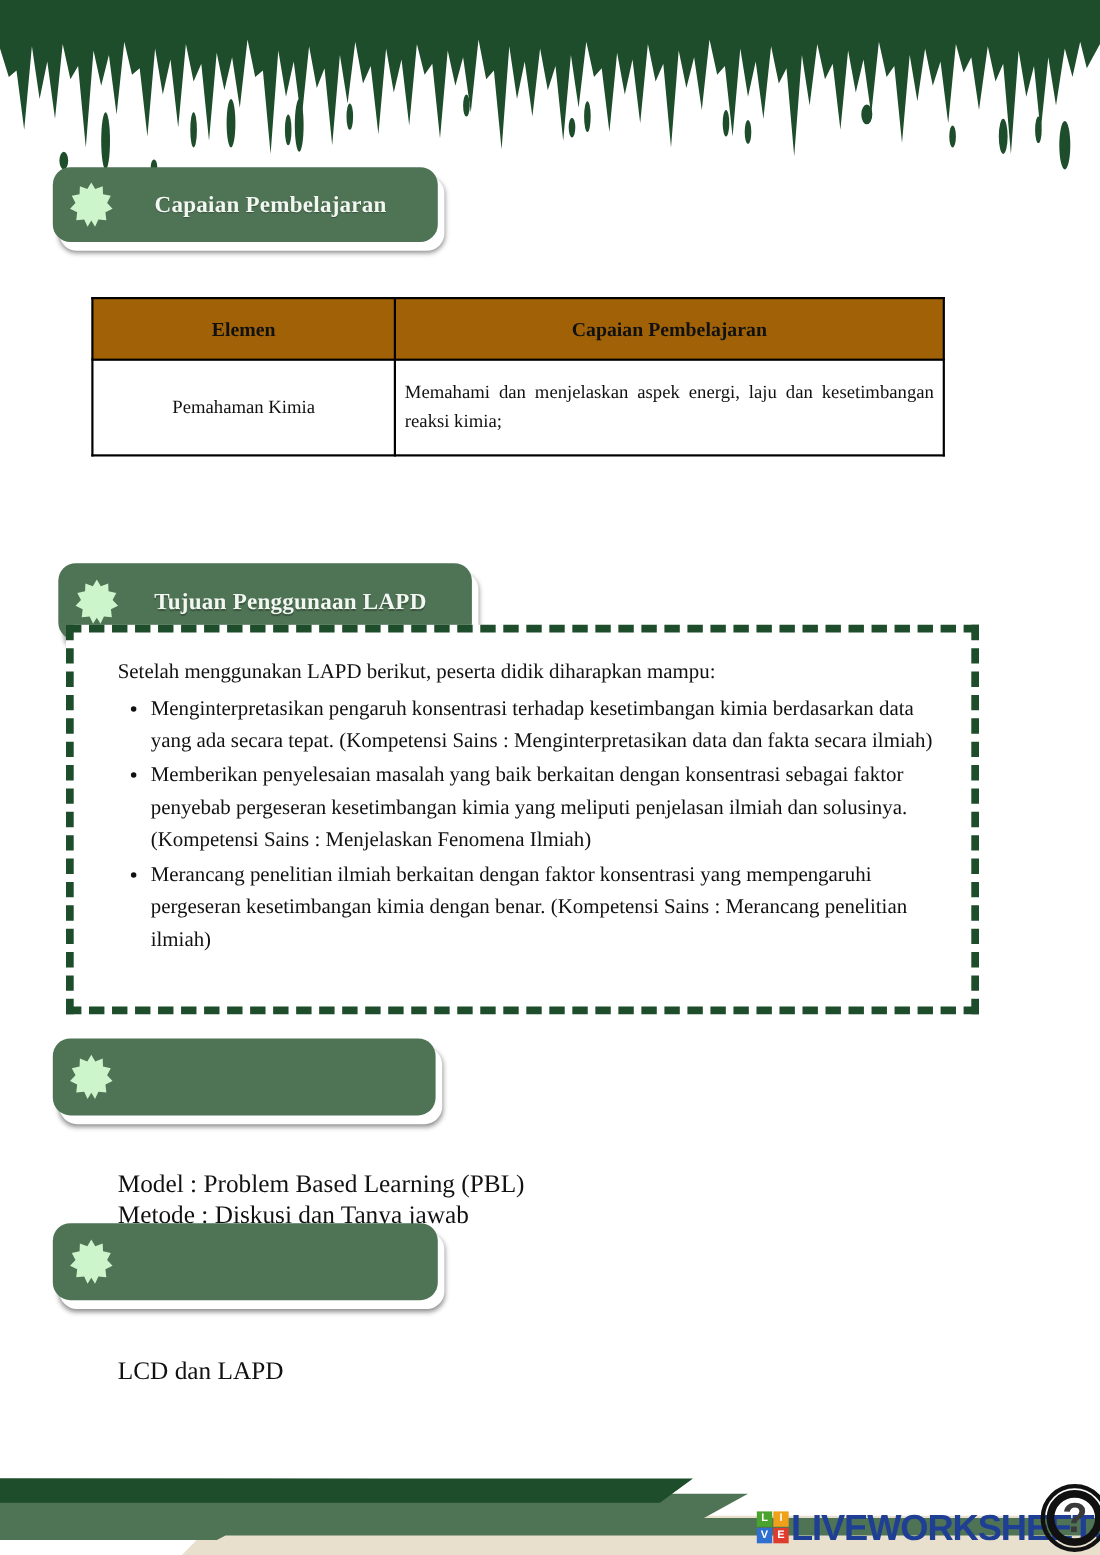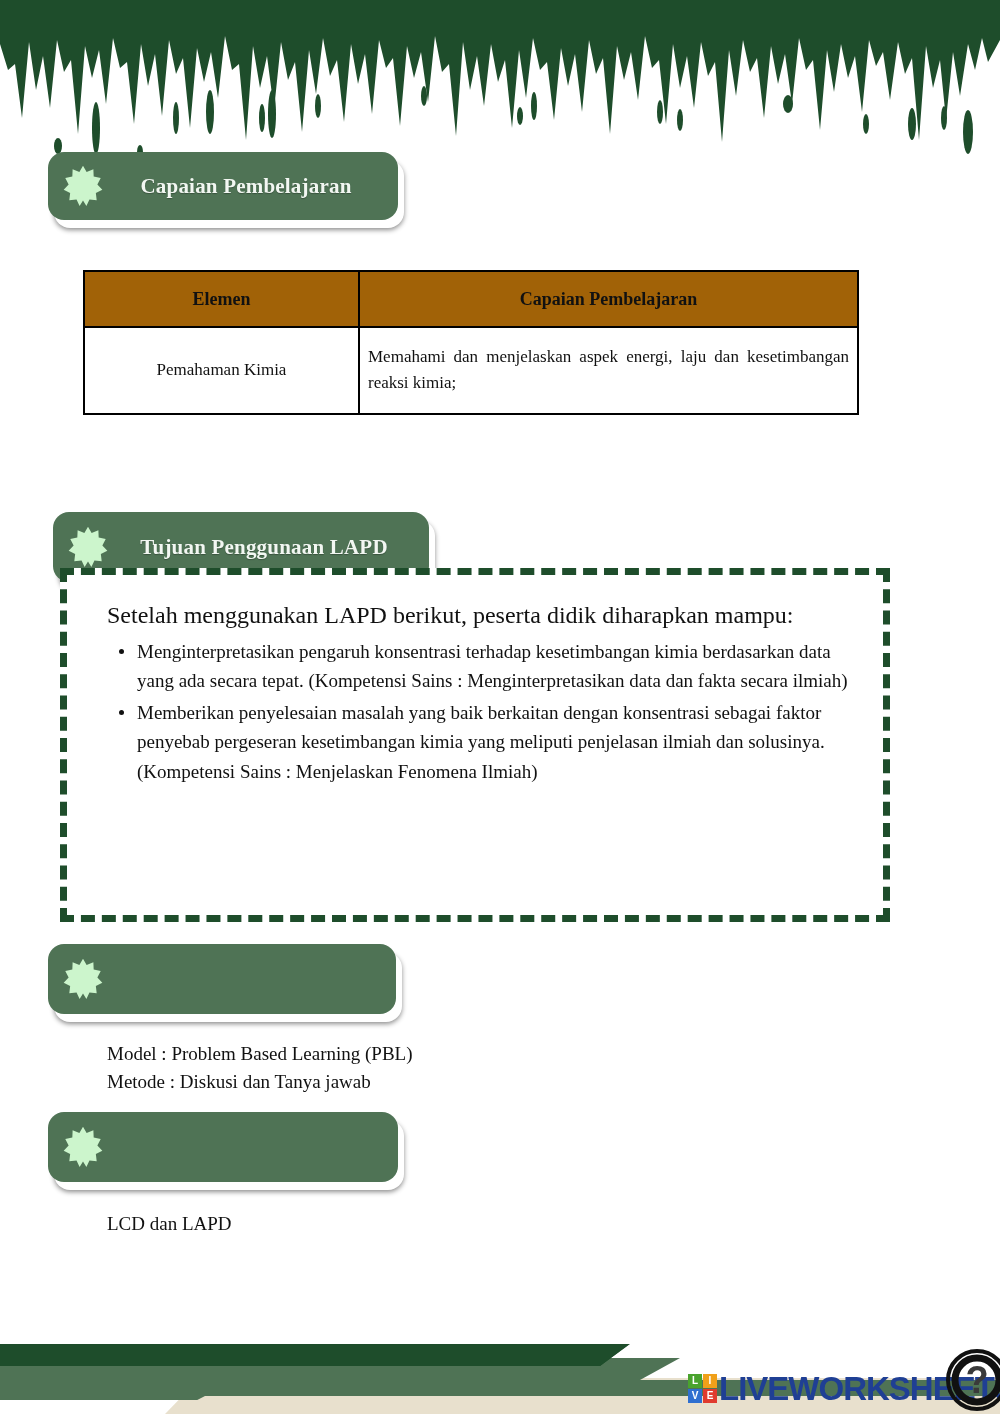--- a/index.html
+++ b/index.html
@@ -100,21 +100,21 @@
   
   .dashed-box {
     position:absolute;
     left:60px; top:568px;
     width:830px; height:354px;
     border:7px dashed #1e4d2b;
     background:#ffffff;
     padding:22px 26px 0 22px;
   }
   .dashed-intro {
-    font-size:24px;
+    font-size:19px;
     color:#111;
     line-height:1.5;
     margin:0 0 2px 18px;
   }
   ul.obj-list {
     margin:4px 0 0 0;
     padding:0 0 0 46px;
     list-style:none;
   }
   ul.obj-list li {
@@ -130,23 +130,24 @@
     position:absolute;
     left:-16px; top:12px;
     width:5px; height:5px;
     background:#111;
     border-radius:50%;
   }
 
   
   .plain-text {
     position:absolute;
-    font-size:19px;
+    font-size:23px;
     line-height:1.5;
     color:#111;
+    margin-top:20px;
   }
 
   
   .footer {
     position:absolute;
     left:0; bottom:0;
     width:1000px; height:90px;
   }
 
   
@@ -282,20 +283,21 @@
     </span>
     <span class="badge-label">Tujuan Penggunaan LAPD</span>
   </div>
 </div>
 
 <div class="dashed-box">
   <p class="dashed-intro">Setelah menggunakan LAPD berikut, peserta didik diharapkan mampu:</p>
   <ul class="obj-list">
     <li>Menginterpretasikan pengaruh konsentrasi terhadap kesetimbangan kimia berdasarkan data yang ada secara tepat. (Kompetensi Sains : Menginterpretasikan data dan fakta secara ilmiah)</li>
     <li>Memberikan penyelesaian masalah yang baik berkaitan dengan konsentrasi sebagai faktor penyebab pergeseran kesetimbangan kimia yang meliputi penjelasan ilmiah dan solusinya. (Kompetensi Sains : Menjelaskan Fenomena Ilmiah)</li>
+    <li>Merancang penelitian ilmiah berkaitan dengan faktor konsentrasi yang mempengaruhi pergeseran kesetimbangan kimia dengan benar. (Kompetensi Sains : Merancang penelitian ilmiah)</li>
   </ul>
 </div>
 
 <div class="badge-wrap" style="left:48px; top:944px; width:348px; height:70px;">
   <div class="badge-shadow"></div>
   <div class="badge">
     <span class="star">
       <svg viewBox="0 0 100 100" width="42" height="42">
         <polygon fill="#ccf5cc" points="50,2 58.6,16.5 74.7,10.4 75.4,27.6 92.2,31.1 84.2,46.4 96,58.9 80.6,66.6 82.6,83.7 65.4,82.1 58.1,97.7 50,84.5 41.9,97.7 34.6,82.1 17.4,83.7 19.4,66.6 4,58.9 15.8,46.4 7.8,31.1 24.6,27.6 25.3,10.4 41.4,16.5"></polygon>
       </svg>

